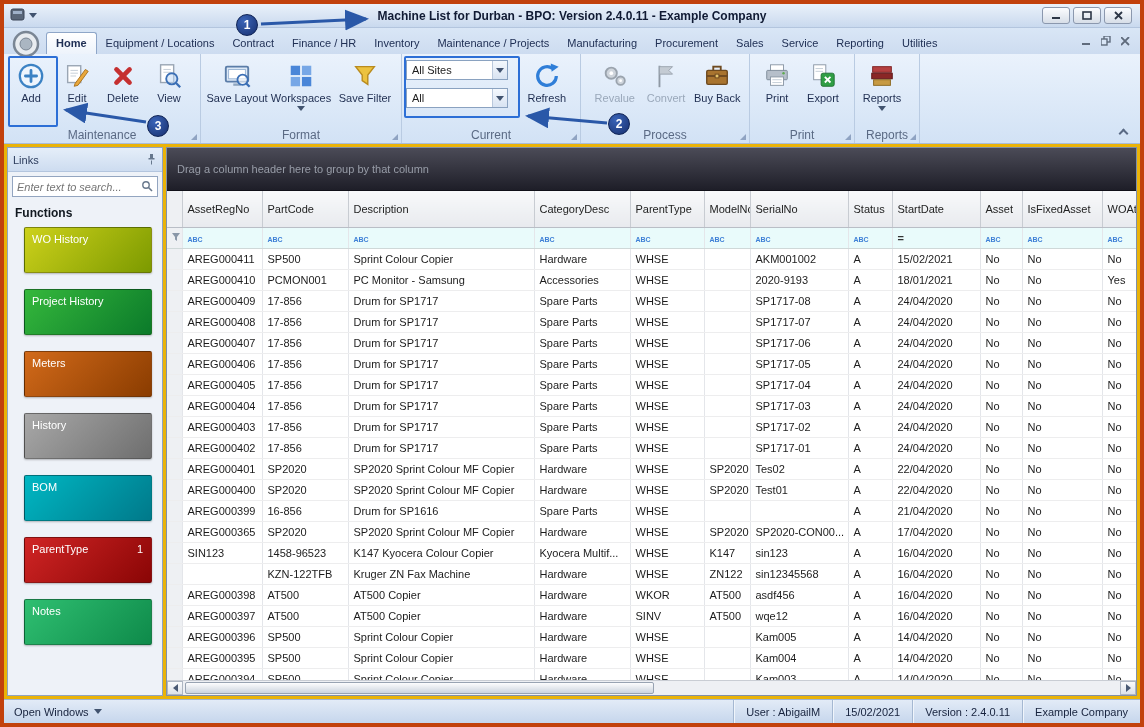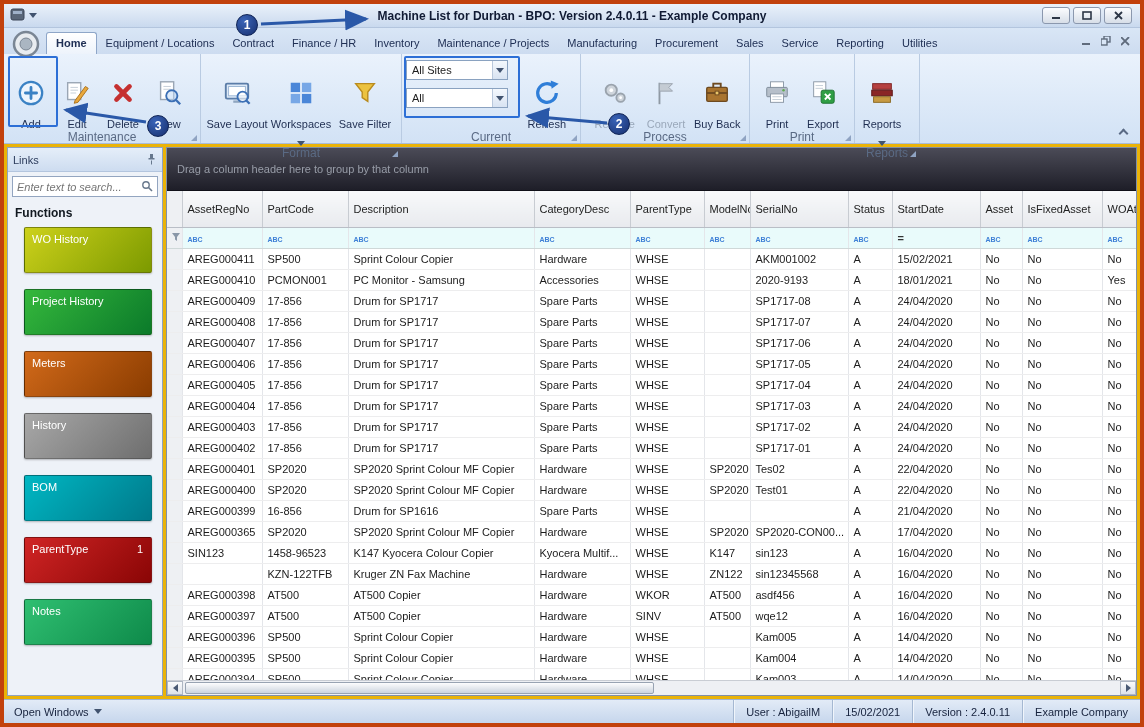--- a/index.html
+++ b/index.html
@@ -28,21 +28,21 @@
 
   
   .ribbon{height:90px;background:linear-gradient(#eaf2fc,#d2e2f5);border-bottom:1px solid #a9bcd8;
     display:flex;position:relative;flex:0 0 auto}
   .rgroup{display:flex;flex-direction:column;border-right:1px solid #b9cbe2;position:relative}
   .g-maintenance{width:197px}.g-format{width:201px}.g-current{width:179px}
   .g-process{width:169px}.g-print{width:105px}.g-reports{width:65px}
   .rbody{flex:1;display:flex;padding:3px 2px 0 4px}
   .rlabel{height:16px;display:flex;align-items:center;justify-content:center;color:#5a6a84;font-size:12px;position:relative}
   .launcher{position:absolute;right:3px;bottom:3px;width:0;height:0;border-left:6px solid transparent;border-bottom:6px solid #8fa3c2}
-  .rbtn{width:46px;display:flex;flex-direction:column;align-items:center;padding-top:21px;gap:11px;border-radius:3px;color:#1e2d50}
+  .rbtn{width:46px;display:flex;flex-direction:column;align-items:center;padding-top:4px;gap:2px;border-radius:3px;color:#1e2d50}
   .rbtn.wide{width:64px}
   .rbtn .ic{width:29px;height:29px;display:flex;align-items:center;justify-content:center}
   .rbtn .ic svg{width:28px;height:28px}
   .rlab{white-space:nowrap}
   .disabled .rlab{color:#9aa8ba}
   .cur{align-items:flex-start}
   .ddcol{display:flex;flex-direction:column;gap:8px;padding-top:3px;width:104px}
   .dd{height:20px;background:#fff;border:1px solid #8aa2c0;display:flex;align-items:center}
   .ddtext{flex:1;padding:0 5px;white-space:nowrap;overflow:hidden}
   .ddbtn{width:15px;height:100%;border-left:1px solid #b9c8dc;background:linear-gradient(#f4f8fd,#d8e3f2);

